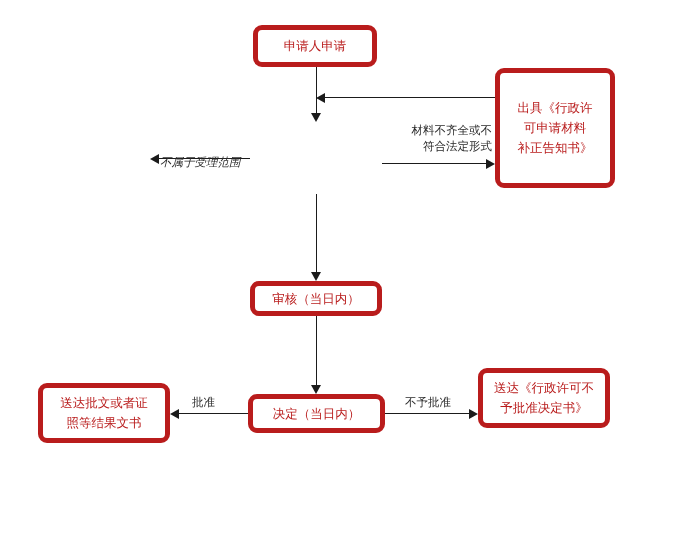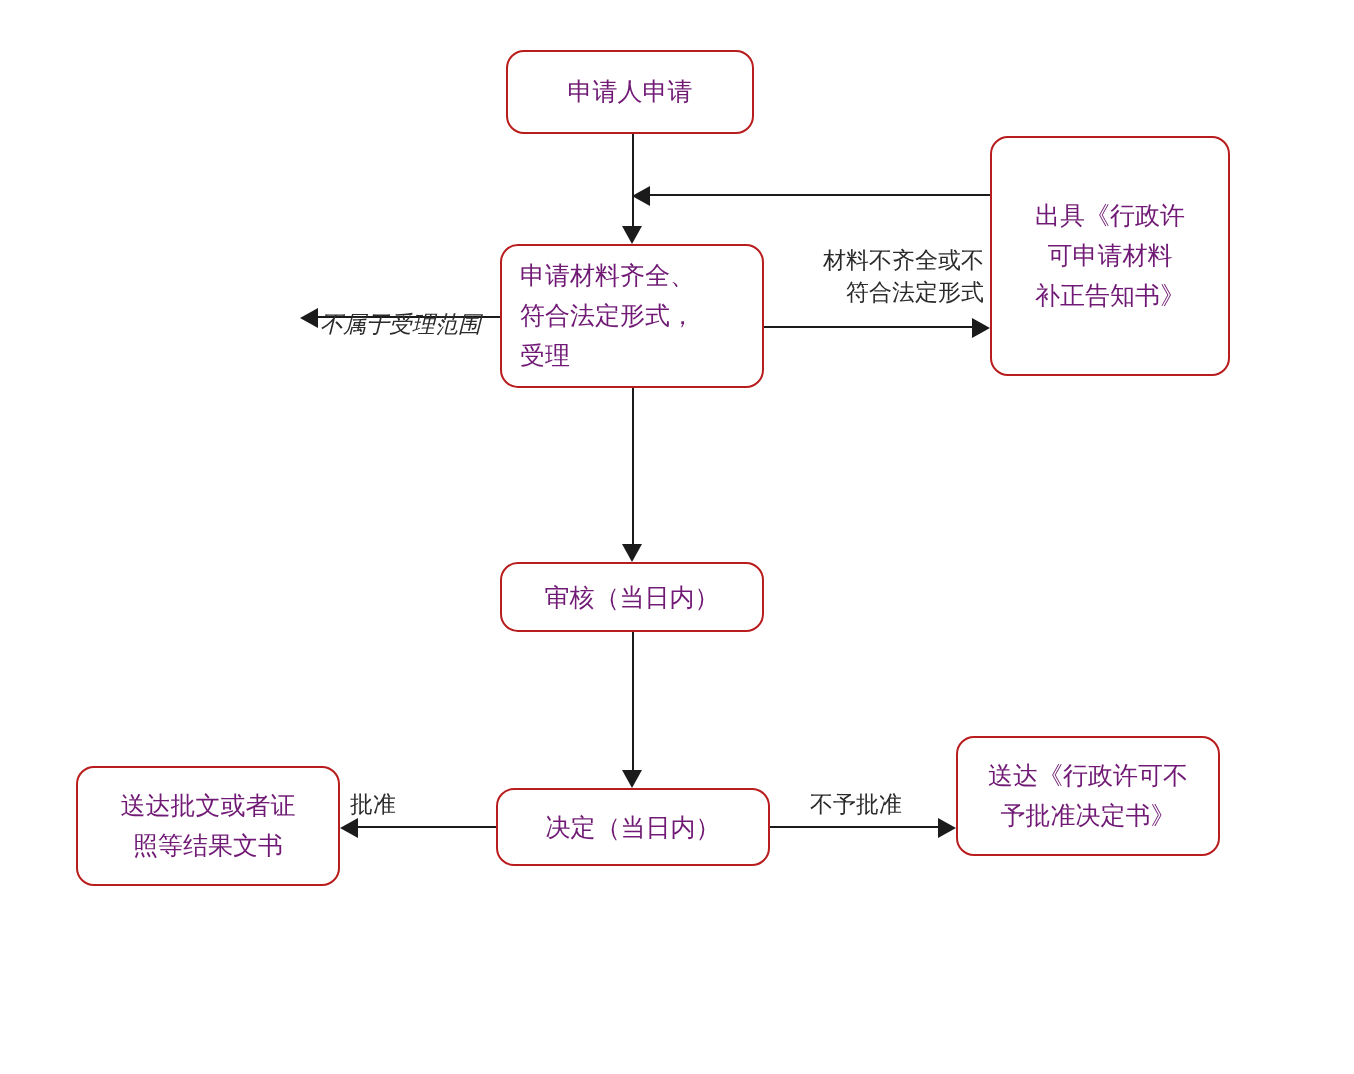--- a/index.html
+++ b/index.html
@@ -11,24 +11,24 @@
     position: relative;
     width: 677px;
     height: 537px;
     background: #ffffff;
     overflow: hidden;
     font-family: "DejaVu Sans", "Liberation Sans", sans-serif;
   }
   .node {
     position: absolute;
     box-sizing: border-box;
-    border: 1px solid #b91c1c;
+    border: 5px solid #b91c1c;
     border-radius: 9px;
     background: #ffffff;
-    color: #701a75;
+    color: #b91c1c;
     font-size: 12.5px;
     line-height: 20px;
     display: flex;
     align-items: center;
     justify-content: center;
     text-align: center;
     z-index: 3;
   }
   .node.left-text {
     justify-content: flex-start;
@@ -86,25 +86,20 @@
 </style>
 </head>
 <body>
 
 <div id="canvas">
 
   <div class="node" style="left:253px; top:25px; width:124px; height:42px;">
     <span class="txt">申请人申请</span>
   </div>
 
-  <div class="node left-text" style="left:250px; top:122px; width:132px; height:72px;">
-    <span class="txt">申请材料齐全、
-符合法定形式，
-受理</span>
-  </div>
 
 
   <div class="node" style="left:495px; top:68px; width:120px; height:120px;">
     <span class="txt">出具《行政许
 可申请材料
 补正告知书》</span>
   </div>
 
   <div class="node" style="left:250px; top:281px; width:132px; height:35px;">
     <span class="txt">审核（当日内）</span>
@@ -146,17 +141,17 @@
   <div class="arrow left" style="left:170px; top:409px;"></div>
 
   <div class="hline" style="left:385px; top:413px; width:85px;"></div>
   <div class="arrow right" style="left:469px; top:409px;"></div>
 
   <div class="elabel" style="left:160px; top:154px; width:96px;font-style:italic;">不属于受理范围</div>
 
   <div class="elabel" style="left:392px; top:122px; width:100px;text-align:right;">材料不齐全或不
 符合法定形式</div>
 
-  <div class="elabel" style="left:175px; top:394px; width:40px;">批准</div>
+  <div class="elabel" style="left:192px; top:394px; width:40px;">批准</div>
 
   <div class="elabel" style="left:405px; top:394px; width:60px;">不予批准</div>
 
 </div>
 
 </body></html>

